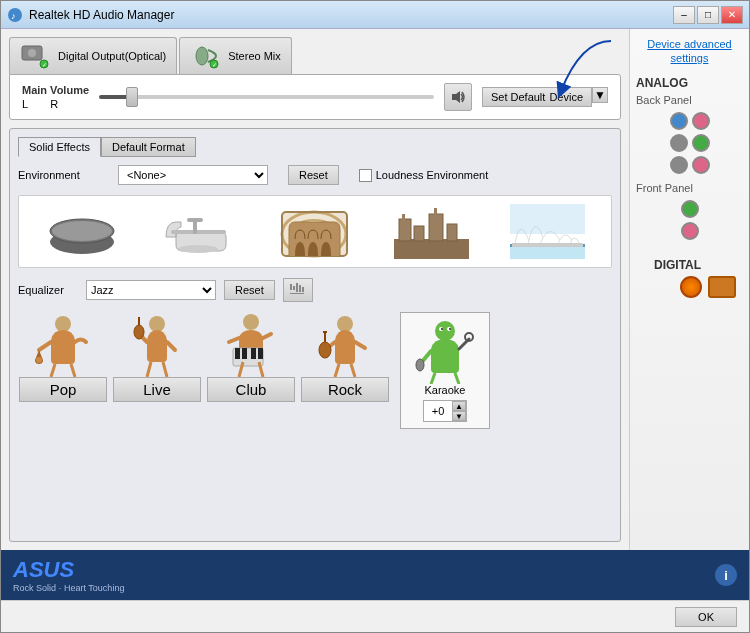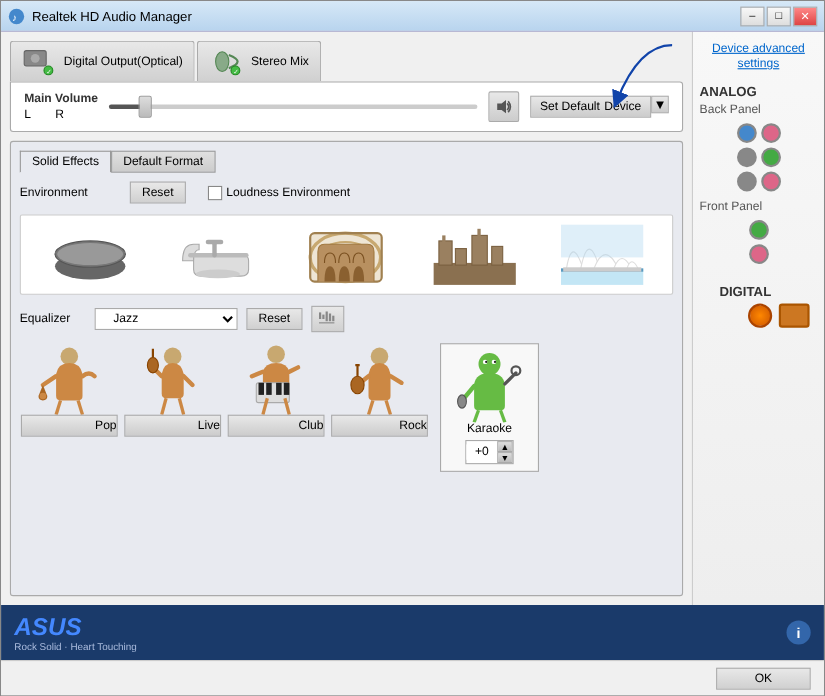--- a/index.html
+++ b/index.html
@@ -49,25 +49,25 @@
     .reset-btn { padding: 3px 10px; background: linear-gradient(to bottom, #e8e8e8, #d0d0d0); border: 1px solid #aaa; cursor: pointer; font-size: 11px; }
     .loudness-check { display: flex; align-items: center; gap: 4px; font-size: 11px; }
     .checkbox { width: 13px; height: 13px; border: 1px solid #888; background: #fff; }
 
     .environments-grid { display: flex; gap: 6px; background: #fff; border: 1px solid #ccc; padding: 8px; border-radius: 2px; margin-bottom: 10px; justify-content: space-around; align-items: center; }
     .env-item { display: flex; flex-direction: column; align-items: center; cursor: pointer; }
     .env-img { width: 80px; height: 55px; display: flex; align-items: center; justify-content: center; }
 
     .equalizer-row { display: flex; align-items: center; gap: 8px; margin-bottom: 10px; }
     .eq-label { font-size: 11px; width: 60px; }
-    .eq-select { width: 130px; padding: 2px 12px; font-size: 11px; border: 1px solid #aaa; background: #fff; }
+    .eq-select { width: 130px; padding: 2px 0; font-size: 11px; border: 1px solid #aaa; background: #fff; }
     .eq-grid-btn { width: 30px; height: 24px; background: linear-gradient(to bottom, #e8e8e8, #d0d0d0); border: 1px solid #aaa; cursor: pointer; display: flex; align-items: center; justify-content: center; }
     .eq-icon-item { display: flex; flex-direction: column; align-items: center; width: 90px; }
     .eq-icon-img { width: 70px; height: 65px; display: flex; align-items: center; justify-content: center; }
-    .eq-btn { width: 88px; padding: 3px 0; background: linear-gradient(to bottom, #e8e8e8, #ccc); border: 1px solid #aaa; cursor: pointer; font-size: 11px; text-align: right; }
+    .eq-btn { width: 88px; padding: 3px 0; background: linear-gradient(to bottom, #e8e8e8, #ccc); border: 1px solid #aaa; cursor: pointer; font-size: 15px; text-align: center; }
 
     .karaoke-box { width: 90px; border: 1px solid #aaa; background: #f8f8f8; display: flex; flex-direction: column; align-items: center; padding: 6px; margin-left: 10px; }
     .karaoke-icon { width: 60px; height: 65px; display: flex; align-items: center; justify-content: center; }
     .karaoke-label { font-size: 11px; margin-bottom: 4px; }
     .karaoke-value-row { display: flex; align-items: center; border: 1px solid #aaa; background: #fff; }
     .karaoke-value { width: 28px; padding: 1px 4px; text-align: center; font-size: 11px; border: none; outline: none; }
     .karaoke-spinners { display: flex; flex-direction: column; }
     .spin-btn { width: 14px; height: 10px; background: linear-gradient(to bottom, #ddd, #bbb); border: 1px solid #aaa; font-size: 8px; display: flex; align-items: center; justify-content: center; cursor: pointer; }
 
     
@@ -186,20 +186,23 @@
 
         <div class="inner-tabs-row">
           <div class="inner-tab active">Solid Effects</div>
           <div class="inner-tab">Default Format</div>
         </div>
 
         <div>
 
           <div class="environment-row">
             <span class="env-label">Environment</span>
+            <select class="env-select">
+              <option>&lt;None&gt;</option>
+            </select>
             <button class="reset-btn">Reset</button>
             <div class="loudness-check">
               <div class="checkbox"></div>
               <span>Loudness Environment</span>
             </div>
           </div>
 
           <div class="environments-grid">
 
             <div class="env-item">
@@ -450,15 +453,15 @@
   <div style="height:50px; background:#1a3a6a; display:flex; align-items:center; padding:0 12px;">
     <div style="display:flex; flex-direction:column;">
       <span style="color:#4488ff; font-size:22px; font-weight:bold; font-style:italic; font-family:Arial;">ASUS</span>
       <span style="color:#aabbdd; font-size:9px;">Rock Solid · Heart Touching</span>
     </div>
     <div style="flex:1;"></div>
     <div style="width:22px; height:22px; background:#3366aa; border-radius:50%; display:flex; align-items:center; justify-content:center; color:#fff; font-size:13px; font-weight:bold; cursor:pointer;">i</div>
   </div>
 
   <div style="height:32px; background:#f0f0f0; display:flex; align-items:center; justify-content:flex-end; padding:0 12px; border-top:1px solid #ccc;">
-    <button style="padding:3px 34px; background:linear-gradient(to bottom, #e8e8e8, #d0d0d0); border:1px solid #aaa; cursor:pointer; font-size:11px;">OK</button>
+    <button style="padding:3px 22px; background:linear-gradient(to bottom, #e8e8e8, #d0d0d0); border:1px solid #aaa; cursor:pointer; font-size:11px;">OK</button>
   </div>
 </div>
 
 </body></html>

